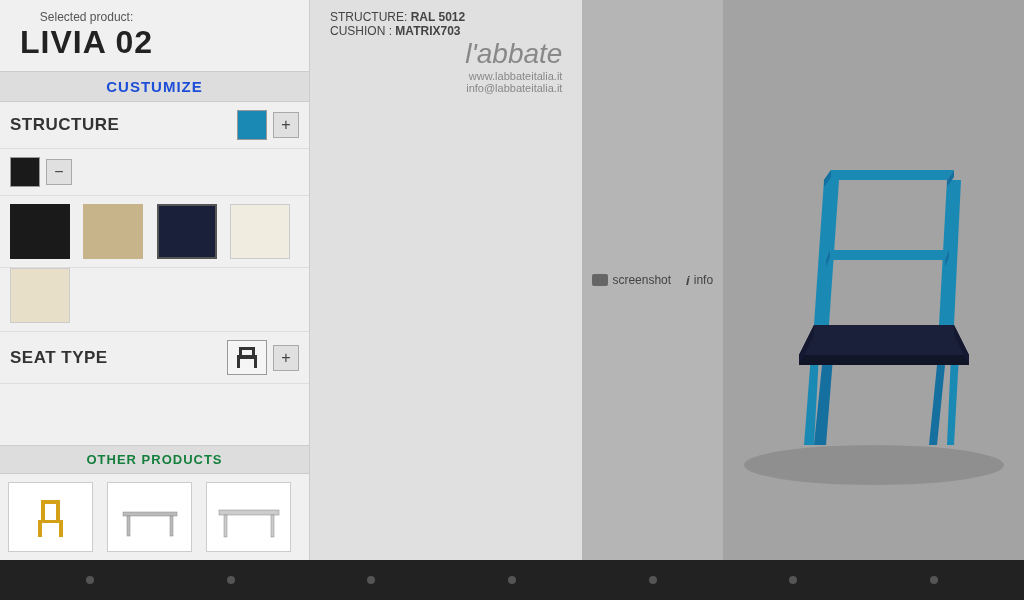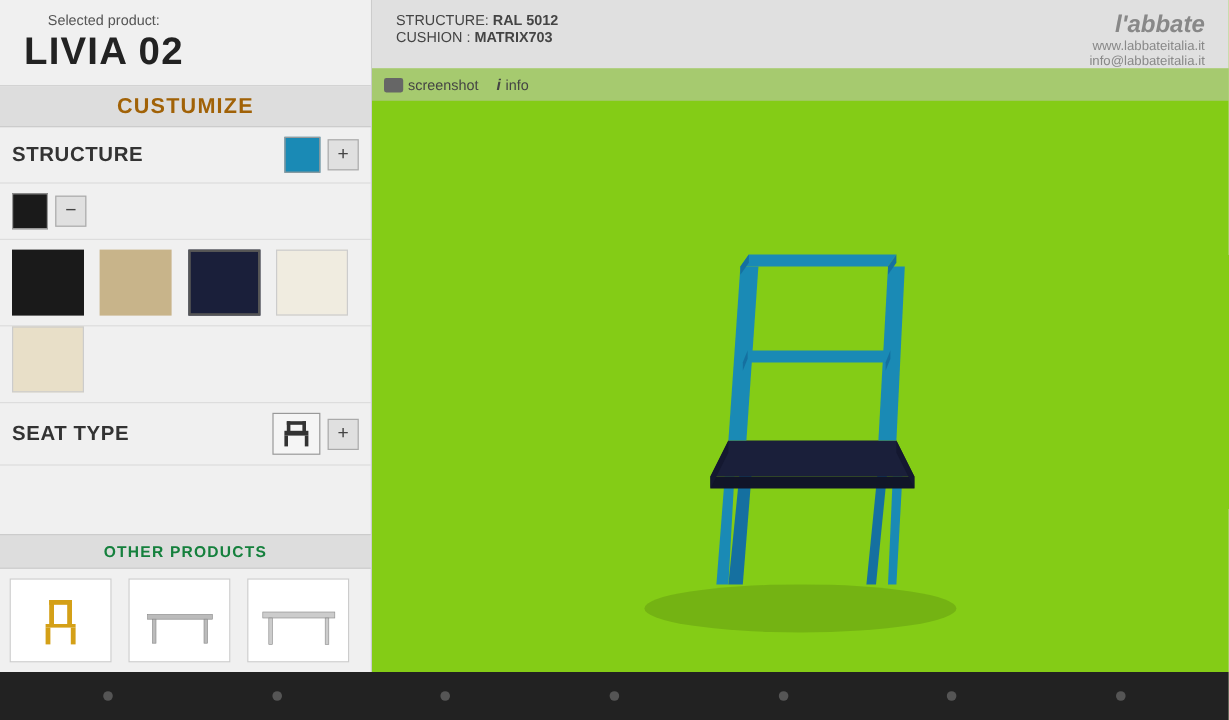--- a/index.html
+++ b/index.html
@@ -55,40 +55,41 @@
       font-weight: bold;
       color: #222;
       letter-spacing: 1px;
     }
 
     .brand-logo {
       text-align: right;
     }
 
     .brand-name {
-      font-size: 20px;
+      font-size: 28px;
       color: #888;
       font-style: italic;
-      font-weight: 700;
+      font-weight: 400;
+      margin-top: 28px;
     }
 
     .brand-website {
       font-size: 11px;
       color: #888;
       display: block;
     }
 
     
     .customize-header {
       background: #ddd;
       text-align: center;
       padding: 6px 0;
-      font-size: 18px;
+      font-size: 15px;
       font-weight: bold;
-      color: #a16207;
+      color: #1d4ed8;
       letter-spacing: 1px;
       border-bottom: 1px solid #ccc;
     }
 
     .option-row {
       display: flex;
       align-items: center;
       padding: 8px 10px;
       border-bottom: 1px solid #ddd;
     }
@@ -194,23 +195,23 @@
       border: 1px solid #ccc;
       display: flex;
       align-items: center;
       justify-content: center;
       cursor: pointer;
     }
 
     
     .content-area {
       flex: 1;
-      background: #84cc16;
-      display: flex;
-      flex-direction: column;
+      background: #a3a3a3;
+      display: flex;
+      flex-direction: row;
       position: relative;
     }
 
     .toolbar {
       display: flex;
       align-items: center;
       padding: 6px 10px;
       gap: 15px;
       background: rgba(200,200,200,0.5);
     }

